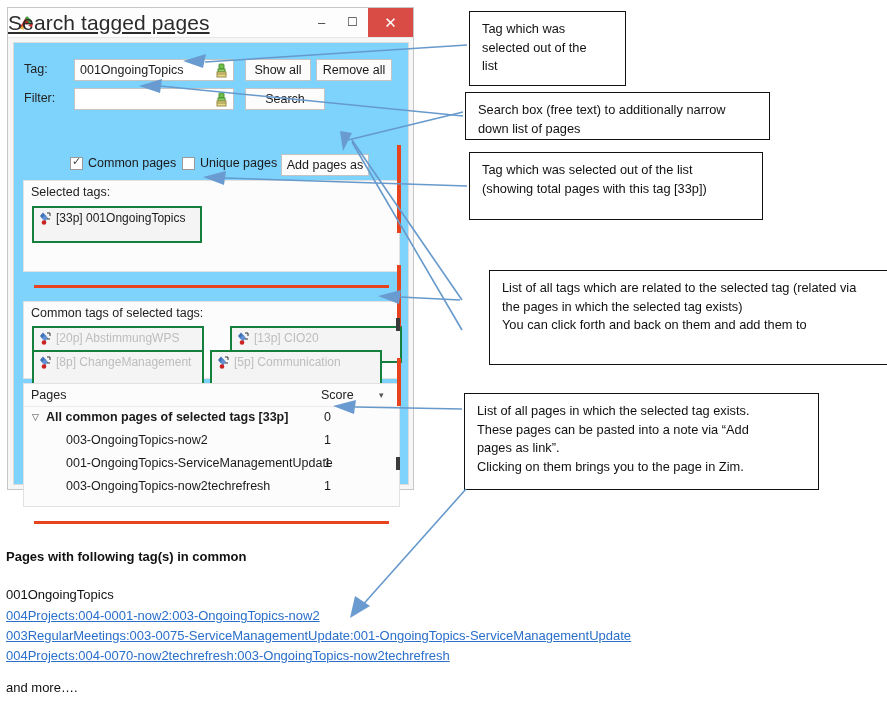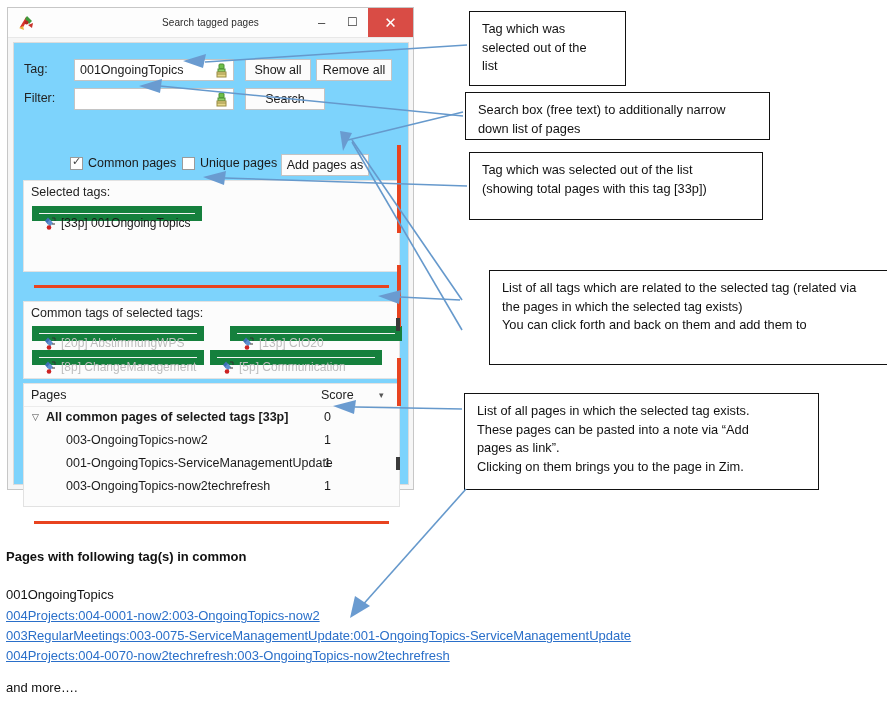--- a/index.html
+++ b/index.html
@@ -14,21 +14,21 @@
     position:absolute;left:7px;top:7px;width:407px;height:483px;
     background:#f6f6f6;border:1px solid #c7c7c7;box-sizing:border-box;
   }
   #title-bar{
     position:relative;height:30px;background:#fdfdfd;
     border-bottom:1px solid #e8e8e8;box-sizing:border-box;
   }
   #win-icon{position:absolute;left:8px;top:5px;width:20px;height:20px;}
   #win-title{
     position:absolute;left:0;top:0;width:100%;height:30px;line-height:30px;
-    text-align:center;font-size:10px;color:#2b2b2b;letter-spacing:.1px;
+    font-size:21px;color:#2b2b2b;letter-spacing:.1px;text-decoration:underline;
   }
   .win-btn{position:absolute;top:0;height:29px;width:31px;cursor:default;}
   #btn-min{right:76px;}
   #btn-max{right:45px;}
   #btn-close{right:0;width:45px;background:#d94c45;}
   .win-btn .glyph{
     position:absolute;left:0;top:0;width:100%;height:29px;line-height:29px;
     text-align:center;font-size:13px;color:#3b3b3b;
   }
   #btn-close .glyph{color:#fff;font-size:15px;}
@@ -80,22 +80,22 @@
     position:absolute;left:9px;background:#fcfcfc;border:1px solid #e2e2e2;
     box-sizing:border-box;
   }
   .group-title{position:absolute;left:7px;top:4px;font-size:12.5px;color:#222;}
   #grp-selected{top:137px;width:377px;height:92px;}
   #grp-common{top:258px;width:377px;height:78px;}
   #grp-pages{top:340px;width:377px;height:124px;}
 
   
   .chip{
-    position:absolute;height:15px;background:#f4f4f4;
-    border:7px solid #15803d;box-sizing:border-box;
+    position:absolute;height:37px;background:#f4f4f4;
+    border:2px solid #15803d;box-sizing:border-box;
   }
   .chip .tagicon{position:absolute;left:4px;top:3px;width:15px;height:15px;}
   .chip .chip-text{
     position:absolute;left:22px;top:3px;font-size:12px;white-space:nowrap;color:#1a1a1a;
   }
   .chip.dim .chip-text{color:#bdbdbd;}
   #chip-selected-0{left:8px;top:25px;width:170px;}
   .chip-c{width:172px;}
   #chip-c0{left:8px;top:24px;}
   #chip-c1{left:186px;top:24px;margin-left:20px;}

